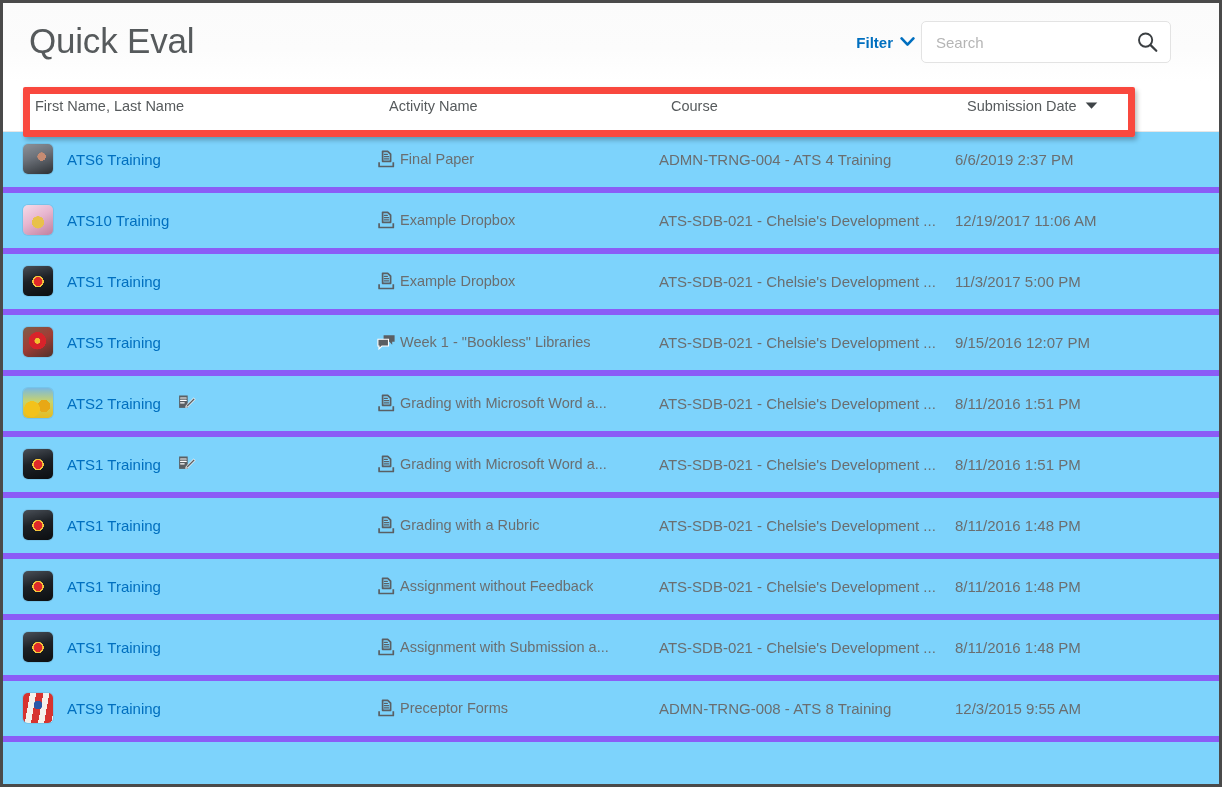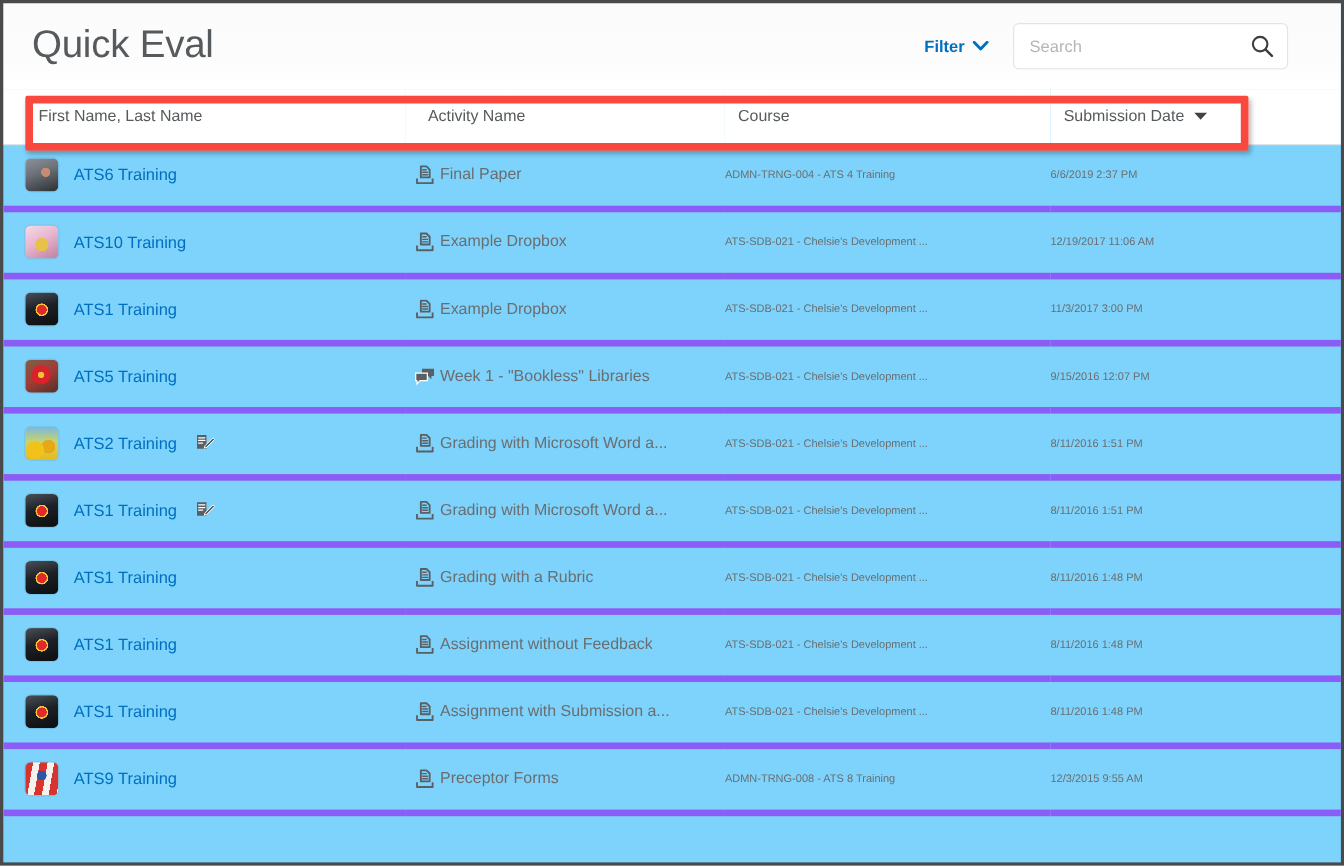--- a/index.html
+++ b/index.html
@@ -43,21 +43,21 @@
     color: #565a5c;
     letter-spacing: -0.2px;
     line-height: 1;
     padding-bottom: 4px;
   }
 
   .header-tools {
     margin-left: auto;
     display: flex;
     align-items: center;
-    gap: 20px;
+    gap: 4px;
     padding-right: 24px;
   }
 
   .filter-button {
     display: flex;
     align-items: center;
     gap: 7px;
     color: #006fbf;
     font-size: 15px;
     font-weight: 700;
@@ -224,21 +224,21 @@
   .activity-text {
     color: #6a6e70;
     font-size: 14.5px;
     white-space: nowrap;
     overflow: hidden;
     text-overflow: ellipsis;
   }
 
   .cell-course, .cell-date {
     color: #6a6e70;
-    font-size: 10px;
+    font-size: 15px;
     white-space: nowrap;
     overflow: hidden;
     text-overflow: ellipsis;
     padding-right: 10px;
   }
 
   
   .highlight-box {
     position: absolute;
     left: 20px;
@@ -370,21 +370,21 @@
             <div class="cell-activity">
               <span class="activity-icon"><svg width="19" height="19" viewBox="0 0 19 19" aria-hidden="true">
                   <path d="M5.6 1.3 h5.1 l2.9 2.9 v7.1 h-8 z" fill="none" stroke="#5a5f63" stroke-width="1.7" stroke-linejoin="round"></path>
                   <path d="M7.3 4.3 h3.1 M7.3 6.6 h4.3 M7.3 8.9 h4.3" stroke="#5a5f63" stroke-width="1.3" stroke-linecap="round"></path>
                   <path d="M2.1 12.2 v4.3 h14.2 v-4.3" fill="none" stroke="#5a5f63" stroke-width="1.7" stroke-linejoin="round"></path>
                 </svg></span>
               <span class="activity-text">Example Dropbox</span>
             </div>
           </td>
           <td class="cell-course">ATS-SDB-021 - Chelsie's Development ...</td>
-          <td class="cell-date">11/3/2017 3:00 PM</td>
+          <td class="cell-date">11/3/2017 5:00 PM</td>
         </tr>
         <tr>
           <td>
             <div class="cell-name">
               <span class="avatar av-ironman"></span>
               <a class="student-link">ATS5 Training</a>
             </div>
           </td>
           <td>
             <div class="cell-activity">

